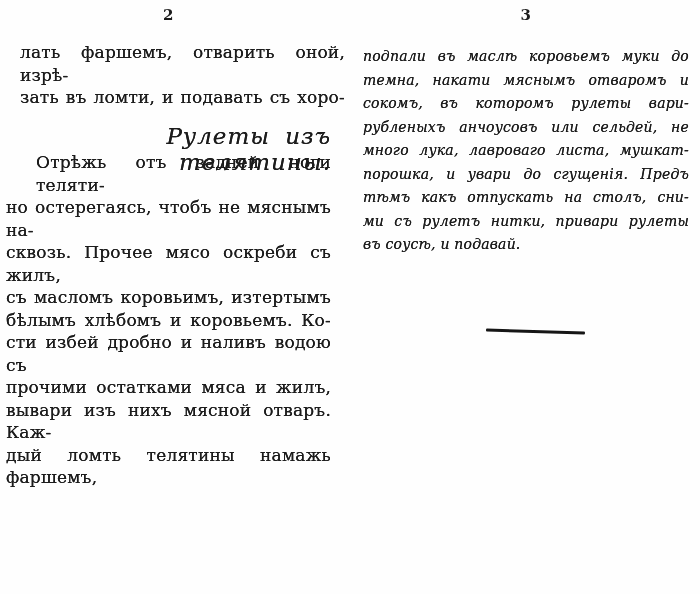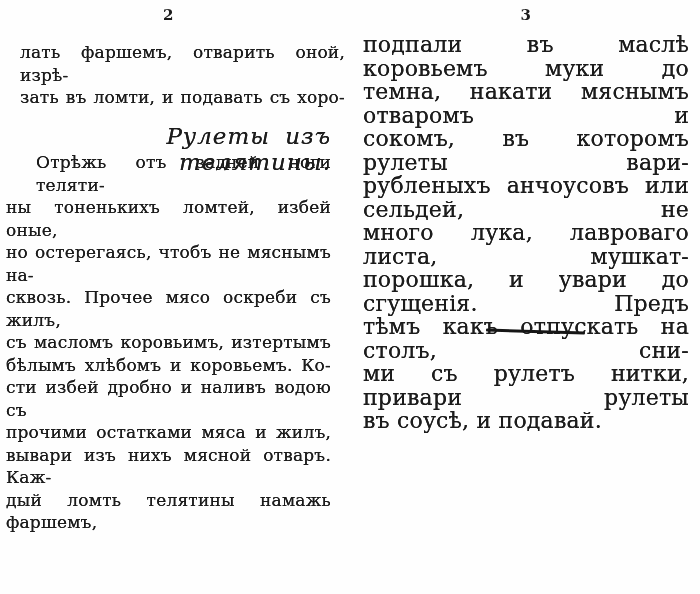--- a/index.html
+++ b/index.html
@@ -55,21 +55,21 @@
     position: absolute;
     top: 123px; left: 6px; width: 325px;
     font-size: 23px;
     font-style: italic;
     text-align: right;
     letter-spacing: 1px;
     word-spacing: 7px;
     text-shadow: 0 0 0.3px currentColor;
   }
   #left-para-body  { top: 151px; left: 6px;   width: 325px; }
-  #right-para-body { top: 33px;  left: 363px; width: 326px; font-size: 22px; line-height: 23.5px; }
+  #right-para-body { top: 45px;  left: 363px; width: 326px; font-size: 14px; line-height: 23.5px; font-style: italic; }
 
   .section-divider {
     position: absolute;
     top: 330px;
     left: 486px;
     width: 99px;
     height: 3px;
     background: #161616;
     transform: rotate(1.8deg);
     border-radius: 1px;
@@ -86,21 +86,20 @@
 
   <div id="left-para-continuation" class="para">
       <div class="tline">лать фаршемъ, отварить оной, изрѣ-</div>
       <div class="tline">зать въ ломти, и подавать съ хоро-</div>
     </div>
 
   <div id="recipe-heading">Рулеты изъ телятины.</div>
 
   <div id="left-para-body" class="para">
       <div class="tline indent">Отрѣжь отъ задней ноги теляти-</div>
-      <div class="tline">ны тоненькихъ ломтей, избей оные,</div>
       <div class="tline">но остерегаясь, чтобъ не мяснымъ на-</div>
       <div class="tline">сквозь. Прочее мясо оскреби съ жилъ,</div>
       <div class="tline">съ масломъ коровьимъ, изтертымъ</div>
       <div class="tline">бѣлымъ хлѣбомъ и коровьемъ. Ко-</div>
       <div class="tline">сти избей дробно и наливъ водою съ</div>
       <div class="tline">прочими остатками мяса и жилъ,</div>
       <div class="tline">вывари изъ нихъ мясной отваръ. Каж-</div>
       <div class="tline">дый ломть телятины намажь фаршемъ,</div>
     </div>
 

